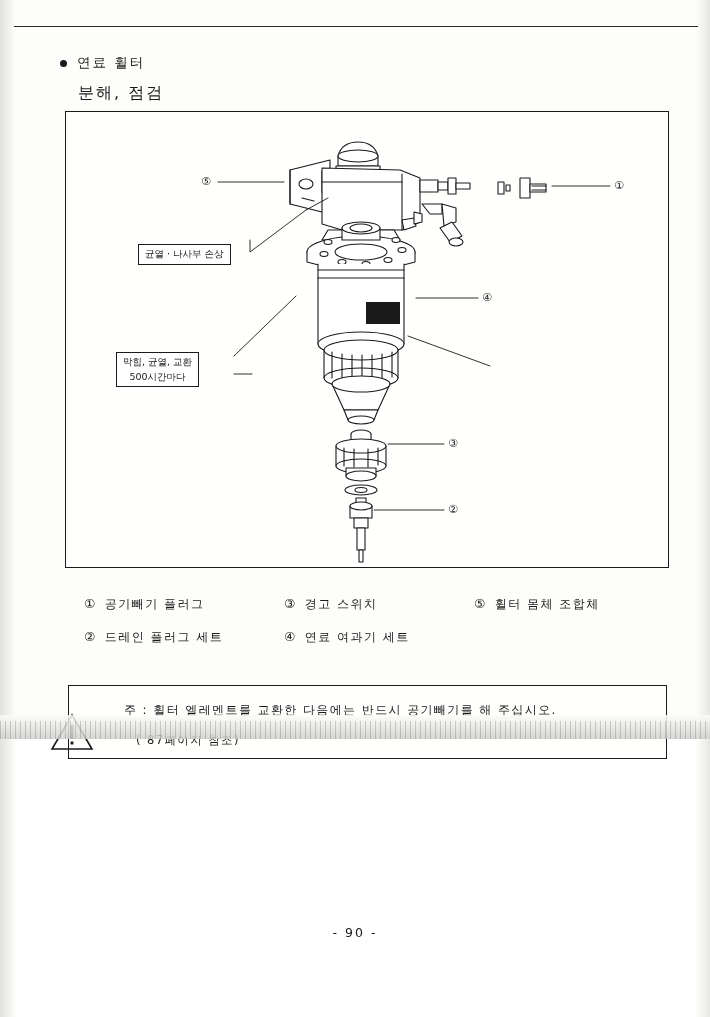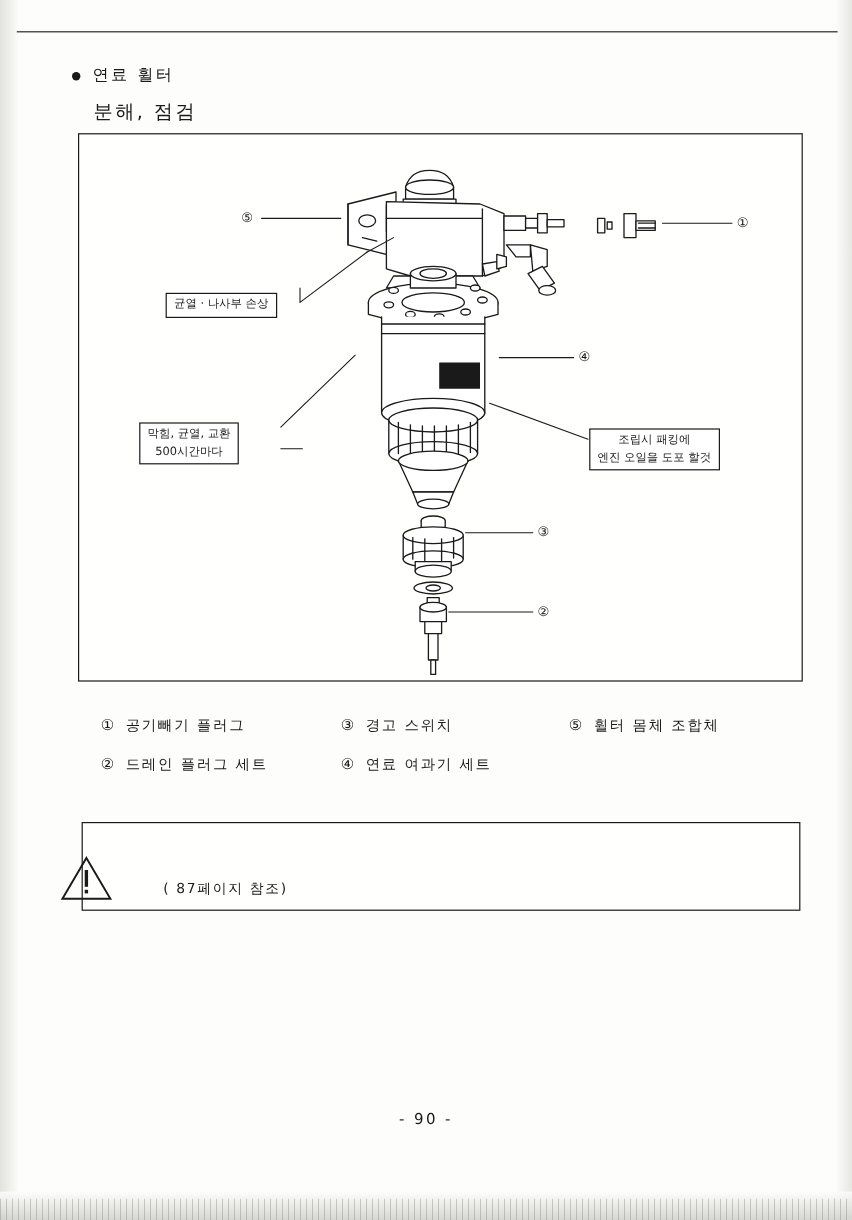--- a/index.html
+++ b/index.html
@@ -12,21 +12,21 @@
     height: 1017px;
     position: relative;
     font-family: "DejaVu Sans", sans-serif;
     color: #1a1a1a;
     overflow: hidden;
   }
   .page {
     position: absolute;
     left: 0; top: 0;
     width: 710px;
-    height: 1017px;
+    height: 739px;
     background: #fdfdfb;
   }
   
   .scan-edge-left {
     position: absolute; left: 0; top: 0; width: 16px; height: 1017px;
     background: linear-gradient(to right, #d8d8d4, #fdfdfb);
     opacity: .75;
   }
   .scan-edge-right {
     position: absolute; right: 0; top: 0; width: 14px; height: 1017px;
@@ -293,24 +293,20 @@
 
     <div class="callout crack">
       <div>균열 · 나사부 손상</div>
     </div>
 
     <div class="callout replace">
       <div>막힘, 균열, 교환</div>
       <div>500시간마다</div>
     </div>
 
-    <div class="callout packing">
-      <div>조립시 패킹에</div>
-      <div>엔진  오일을  도포  할것</div>
-    </div>
   </div>
 
   <div class="legend">
     <div class="legend-row">
       <div class="legend-cell c1">
         <span class="legend-mark">①</span>
         <span>공기빼기  플러그</span>
       </div>
       <div class="legend-cell c2">
         <span class="legend-mark">③</span>
@@ -336,19 +332,20 @@
       </div>
     </div>
   </div>
 
   <div class="note-box"></div>
   <svg class="warn-tri" viewBox="0 0 44 40">
     <path d="M22 3 L42 37 L2 37 Z" fill="none" stroke="#1a1a1a" stroke-width="1.6"></path>
     <rect x="20.6" y="13" width="2.8" height="14" fill="#1a1a1a"></rect>
     <rect x="20.6" y="29.5" width="2.8" height="3" fill="#1a1a1a"></rect>
   </svg>
+  <div class="note-line1">주 : 휠터  엘레멘트를  교환한  다음에는  반드시  공기빼기를  해  주십시오.</div>
   <div class="note-line2">( 87페이지  참조)</div>
 
   <div class="page-number">- 90 -</div>
 
   <div class="scan-edge-bottom"></div>
   <div class="scan-hatch"></div>
 </div>
 
 </body></html>

